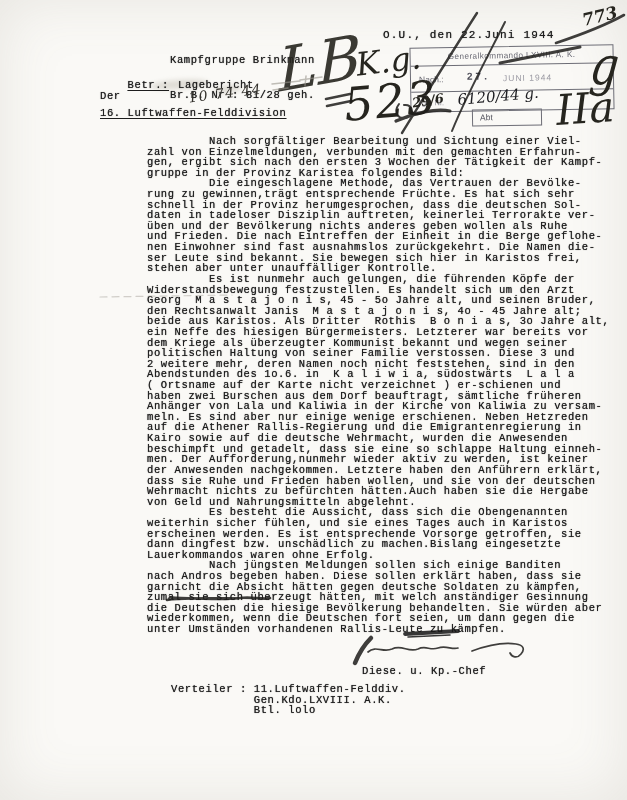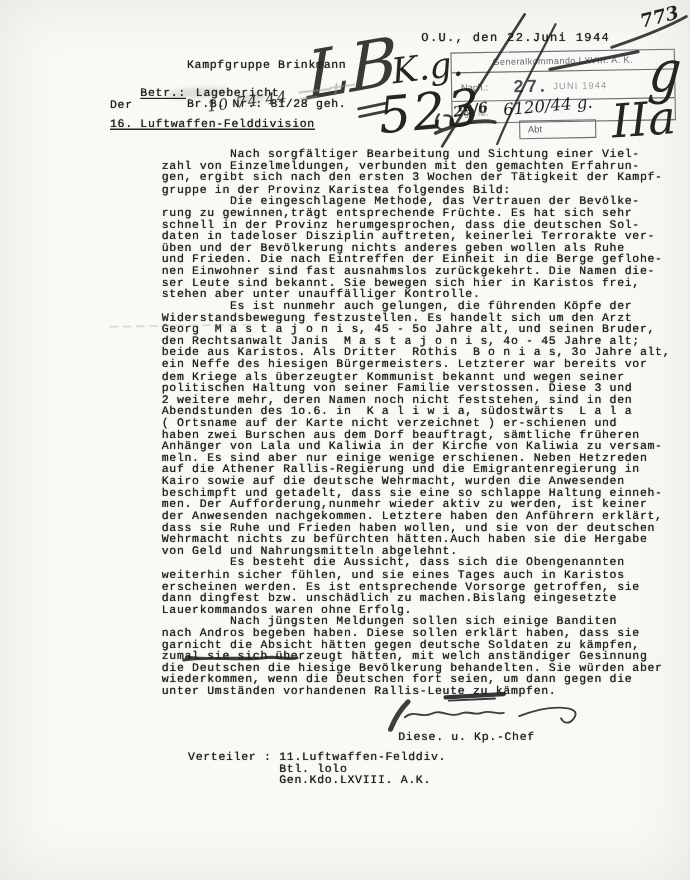--- a/index.html
+++ b/index.html
@@ -10,21 +10,21 @@
   .tline{height:10.62px;line-height:10.62px;white-space:pre;margin-left:47px;}
   .u{text-decoration:underline;text-decoration-thickness:1.4px;text-underline-offset:2px;}
   .val-gap{padding-left:9px;text-align:right;}
   
   .stamp{position:absolute;left:410px;top:46px;width:202px;border:1.6px solid #6d6d76;
          transform:rotate(-1deg);color:#5c5c66;font-family:"Liberation Sans",sans-serif;}
   .stamp-r1{height:17px;line-height:17px;border-bottom:1.4px solid #6d6d76;font-size:8.2px;
             letter-spacing:.4px;text-align:center;color:#6a6a74;}
   .stamp-r2{height:25px;border-bottom:1.4px solid #6d6d76;position:relative;}
   .stamp-eing{position:absolute;left:8px;top:8px;font-size:8.5px;color:#63636d;}
-  .stamp-day{position:absolute;left:56px;top:5px;font-size:16px;font-weight:bold;letter-spacing:3px;color:#4f4f5a;}
+  .stamp-day{position:absolute;left:56px;top:5px;font-size:10px;font-weight:bold;letter-spacing:3px;color:#4f4f5a;}
   .stamp-month{position:absolute;left:92px;top:8px;font-size:8.5px;color:#9b9aa3;letter-spacing:1px;}
   .stamp-r3{height:19px;position:relative;}
   .stamp-nr-label{position:absolute;left:6px;top:6px;font-size:7.5px;color:#8d8d96;}
   .stamp-nr-value{position:absolute;left:46px;top:-4px;font-size:15px;color:#1e1e22;
                   font-family:"DejaVu Serif",serif;font-style:italic;transform:rotate(-4deg);white-space:nowrap;}
   .abt-box{position:absolute;left:472px;top:109px;width:61px;height:15px;border:1.6px solid #6d6d76;
            transform:rotate(-1deg);font-family:"Liberation Sans",sans-serif;font-size:8.5px;
            line-height:15px;padding-left:7px;color:#55555f;}
   
   .hand{position:absolute;font-family:"DejaVu Serif",serif;font-style:italic;color:#26251f;white-space:nowrap;}
@@ -84,21 +84,21 @@
   <div class="hand hw-small">10 74 44</div>
   <div class="hand hw-773">773</div>
   <div class="hand hw-iia">IIa</div>
   <div class="hand hw-g">g</div>
   <div class="hand hw-296">29/6</div>
 
   <div class="typed" style="left:100px;top:136px;"><div class="tline">         Nach sorgfältiger Bearbeitung und Sichtung einer Viel-</div><div class="tline">zahl von Einzelmeldungen, verbunden mit den gemachten Erfahrun-</div><div class="tline">gen, ergibt sich nach den ersten 3 Wochen der Tätigkeit der Kampf-</div><div class="tline">gruppe in der Provinz Karistea folgendes Bild:</div><div class="tline">         Die eingeschlagene Methode, das Vertrauen der Bevölke-</div><div class="tline">rung zu gewinnen,trägt entsprechende Früchte. Es hat sich sehr</div><div class="tline">schnell in der Provinz herumgesprochen, dass die deutschen Sol-</div><div class="tline">daten in tadeloser Disziplin auftreten, keinerlei Terrorakte ver-</div><div class="tline">üben und der Bevölkerung nichts anderes geben wollen als Ruhe</div><div class="tline">und Frieden. Die nach Eintreffen der Einheit in die Berge geflohe-</div><div class="tline">nen Einwohner sind fast ausnahmslos zurückgekehrt. Die Namen die-</div><div class="tline">ser Leute sind bekannt. Sie bewegen sich hier in Karistos frei,</div><div class="tline">stehen aber unter unauffälliger Kontrolle.</div><div class="tline">         Es ist nunmehr auch gelungen, die führenden Köpfe der</div><div class="tline">Widerstandsbewegung festzustellen. Es handelt sich um den Arzt</div><div class="tline">Georg  M a s t a j o n i s, 45 - 5o Jahre alt, und seinen Bruder,</div><div class="tline">den Rechtsanwalt Janis  M a s t a j o n i s, 4o - 45 Jahre alt;</div><div class="tline">beide aus Karistos. Als Dritter  Rothis  B o n i a s, 3o Jahre alt,</div><div class="tline">ein Neffe des hiesigen Bürgermeisters. Letzterer war bereits vor</div><div class="tline">dem Kriege als überzeugter Kommunist bekannt und wegen seiner</div><div class="tline">politischen Haltung von seiner Familie verstossen. Diese 3 und</div><div class="tline">2 weitere mehr, deren Namen noch nicht feststehen, sind in den</div><div class="tline">Abendstunden des 1o.6. in  K a l i w i a, südostwärts  L a l a</div><div class="tline">( Ortsname auf der Karte nicht verzeichnet ) er-schienen und</div><div class="tline">haben zwei Burschen aus dem Dorf beauftragt, sämtliche früheren</div><div class="tline">Anhänger von Lala und Kaliwia in der Kirche von Kaliwia zu versam-</div><div class="tline">meln. Es sind aber nur einige wenige erschienen. Neben Hetzreden</div><div class="tline">auf die Athener Rallis-Regierung und die Emigrantenregierung in</div><div class="tline">Kairo sowie auf die deutsche Wehrmacht, wurden die Anwesenden</div><div class="tline">beschimpft und getadelt, dass sie eine so schlappe Haltung einneh-</div><div class="tline">men. Der Aufforderung,nunmehr wieder aktiv zu werden, ist keiner</div><div class="tline">der Anwesenden nachgekommen. Letztere haben den Anführern erklärt,</div><div class="tline">dass sie Ruhe und Frieden haben wollen, und sie von der deutschen</div><div class="tline">Wehrmacht nichts zu befürchten hätten.Auch haben sie die Hergabe</div><div class="tline">von Geld und Nahrungsmitteln abgelehnt.</div><div class="tline">         Es besteht die Aussicht, dass sich die Obengenannten</div><div class="tline">weiterhin sicher fühlen, und sie eines Tages auch in Karistos</div><div class="tline">erscheinen werden. Es ist entsprechende Vorsorge getroffen, sie</div><div class="tline">dann dingfest bzw. unschädlich zu machen.Bislang eingesetzte</div><div class="tline">Lauerkommandos waren ohne Erfolg.</div><div class="tline">         Nach jüngsten Meldungen sollen sich einige Banditen</div><div class="tline">nach Andros begeben haben. Diese sollen erklärt haben, dass sie</div><div class="tline">garnicht die Absicht hätten gegen deutsche Soldaten zu kämpfen,</div><div class="tline">zumal sie sich überzeugt hätten, mit welch anständiger Gesinnung</div><div class="tline">die Deutschen die hiesige Bevölkerung behandelten. Sie würden aber</div><div class="tline">wiederkommen, wenn die Deutschen fort seien, um dann gegen die</div><div class="tline">unter Umständen vorhandenen Rallis-Leute zu kämpfen.</div></div>
 
   <div class="typed" style="left:362px;top:665px;">Diese. u. Kp.-Chef</div>
 
-  <div class="typed" style="left:124px;top:684px;"><div class="tline">Verteiler : 11.Luftwaffen-Felddiv.</div><div class="tline">            Btl. lolo</div><div class="tline">            Gen.Kdo.LXVIII. A.K.</div></div>
+  <div class="typed" style="left:124px;top:684px;"><div class="tline">Verteiler : 11.Luftwaffen-Felddiv.</div><div class="tline">            Gen.Kdo.LXVIII. A.K.</div><div class="tline">            Btl. lolo</div></div>
 
   <svg class="strokes" width="627" height="800" viewBox="0 0 627 800">
     <g fill="none" stroke="#1f1e1c" stroke-linecap="round" opacity="0.85">
 
       <path d="M402,133 C425,96 452,52 477,13" stroke-width="2.4"></path>
       <path d="M505,22 C488,56 466,96 452,131" stroke-width="2"></path>
 
       <path d="M500,63 L580,47" stroke-width="3"></path>
 
       <path d="M556,43 C580,35 606,25 624,15" stroke-width="2.6"></path>

